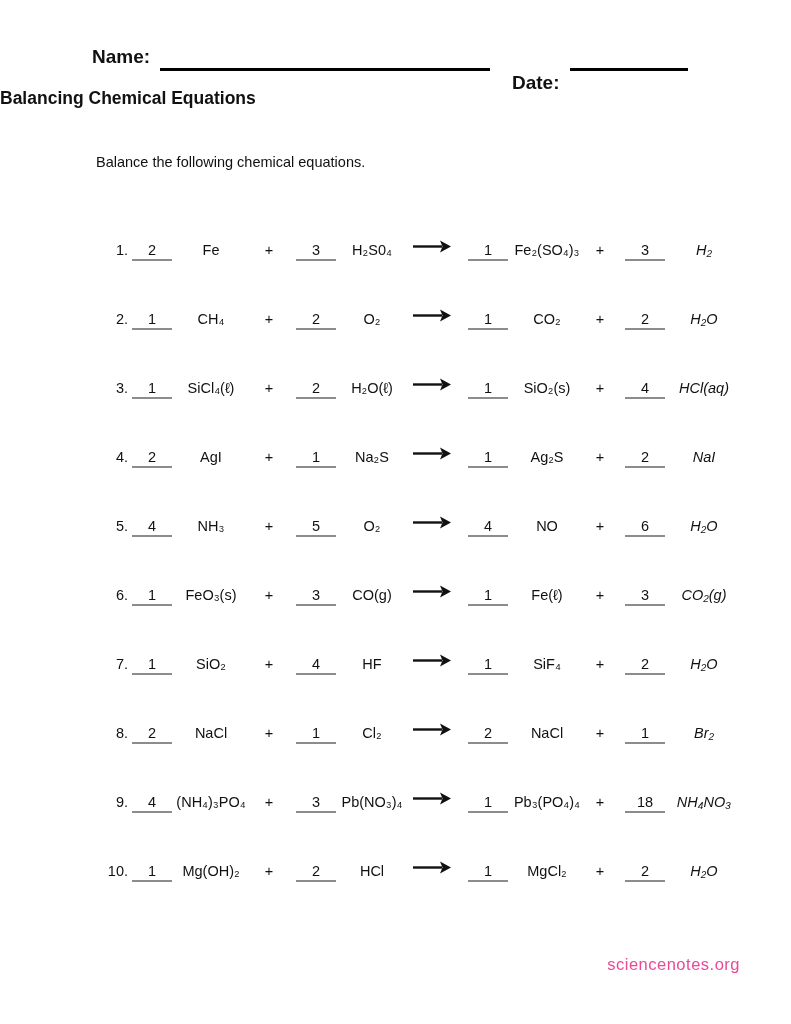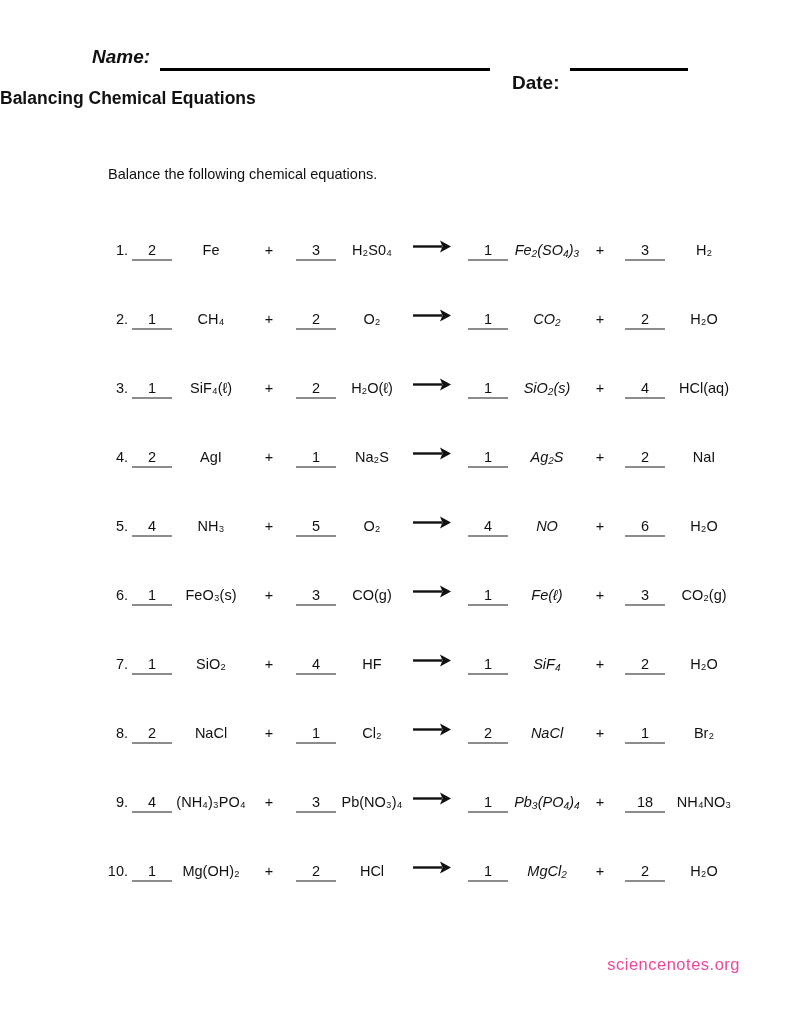--- a/index.html
+++ b/index.html
@@ -5,44 +5,44 @@
   html,body{margin:0;padding:0;background:#ffffff;}
   .page{
     position:relative;
     width:791px;height:1024px;
     background:#ffffff;
     font-family:"Liberation Sans","DejaVu Sans",sans-serif;
     color:#111111;
     overflow:hidden;
   }
   
-  .name-label{position:absolute;left:92px;top:46px;font-size:19px;font-weight:bold;font-style:italic;}
+  .name-label{position:absolute;left:92px;top:46px;font-size:19px;font-weight:bold;}
   .name-line{position:absolute;left:160px;top:68px;width:330px;height:3px;background:#000000;}
   .date-label{position:absolute;left:512px;top:46px;font-size:19px;font-weight:bold;margin-top:26px;}
   .date-line{position:absolute;left:570px;top:68px;width:118px;height:3px;background:#000000;}
   
   .title{position:absolute;left:0;top:88px;width:100%;margin:0;
          font-size:17.5px;font-weight:bold;}
-  .instruction{position:absolute;left:92px;top:150px;margin:16px;font-size:14.5px;}
+  .instruction{position:absolute;left:92px;top:150px;margin:4px;font-size:14.5px;}
   
   .equations{position:absolute;left:98px;top:233px;display:flex;flex-direction:column;}
   .eq-row{display:flex;align-items:flex-end;height:28px;margin-bottom:41px;font-size:14.5px;}
   .cell{display:flex;justify-content:center;align-items:flex-end;flex:0 0 auto;white-space:nowrap;}
   .c-num{width:30px;justify-content:flex-end;padding-bottom:3px;}
   .c-b1{width:48px;}
   .c-f1{width:70px;}
   .c-p1{width:46px;}
   .c-b2{width:48px;}
   .c-f2{width:64px;}
   .c-ar{width:56px;padding-bottom:8px;}
   .c-b3{width:56px;}
-  .c-f3{width:62px;font-style:italic;}
+  .c-f3{width:62px;}
   .c-p2{width:44px;}
   .c-b4{width:46px;}
-  .c-f4{width:72px;}
+  .c-f4{width:72px;font-style:italic;}
   .formula,.plus{padding-bottom:3px;}
   .blank{display:inline-block;width:40px;border-bottom:2px solid #8c8c8c;
          text-align:center;padding-bottom:1px;}
   .arrow-svg{display:block;}
   
   .watermark{position:absolute;right:51px;top:955px;font-size:16.5px;color:#ec4899;
              letter-spacing:0.5px;}
 </style>
 </head>
 <body>
@@ -112,21 +112,21 @@
           <span class="blank">2</span>
         </div>
     <div class="cell c-f4 formula">H₂O</div>
   </div>
 
   <div class="eq-row">
     <div class="cell c-num">3.</div>
     <div class="cell c-b1">
           <span class="blank">1</span>
         </div>
-    <div class="cell c-f1 formula">SiF₄(ℓ)</div>
+    <div class="cell c-f1 formula">SiCl₄(ℓ)</div>
     <div class="cell c-p1 plus">+</div>
     <div class="cell c-b2">
           <span class="blank">2</span>
         </div>
     <div class="cell c-f2 formula">H₂O(ℓ)</div>
     <div class="cell c-ar">
       <svg class="arrow-svg" width="38" height="13" viewBox="0 0 38 13" aria-hidden="true">
         <line x1="0" y1="6.5" x2="29" y2="6.5" stroke="#111111" stroke-width="2.4"></line>
         <polygon points="27,0.5 38,6.5 27,12.5 29.5,6.5" fill="#111111"></polygon>
       </svg>

